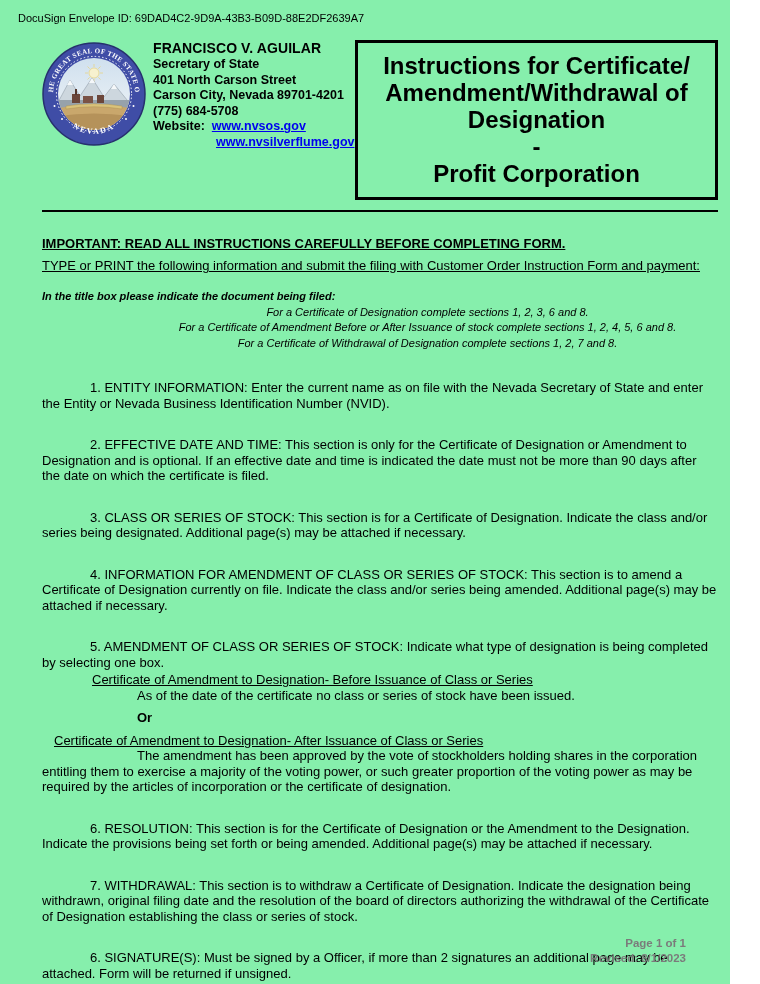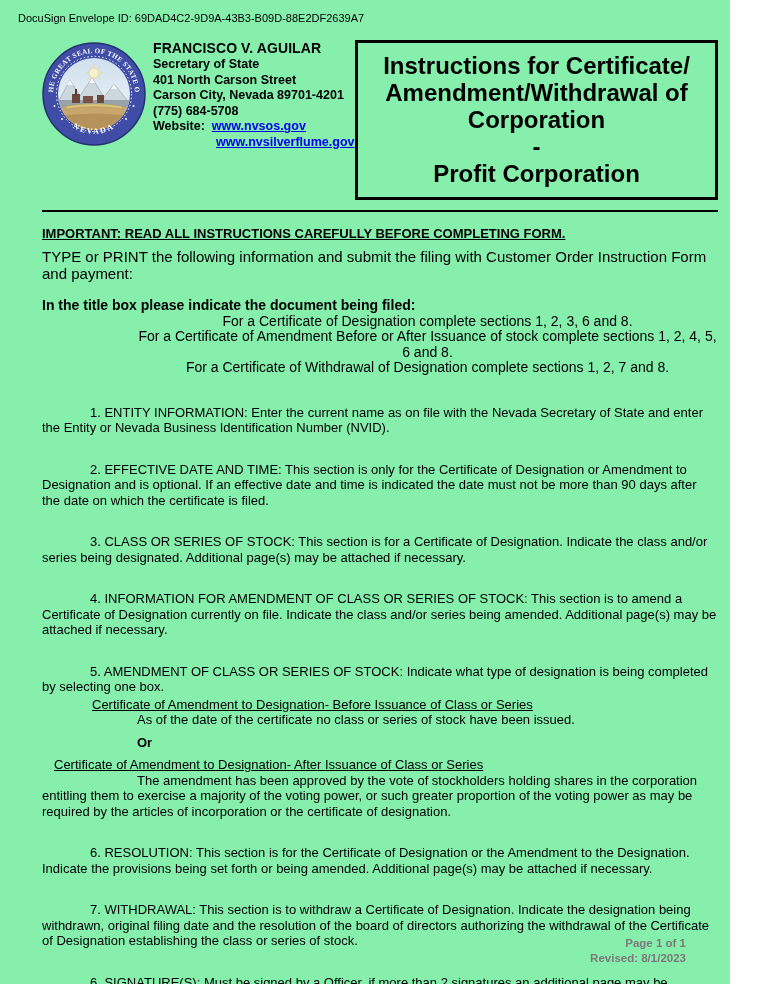--- a/index.html
+++ b/index.html
@@ -15,25 +15,25 @@
   .header { display:flex; align-items:flex-start; }
   .seal-wrap { width:104px; height:104px; flex:0 0 104px; margin-top:2px; }
   .contact { width:202px; flex:0 0 202px; margin-left:7px; font-weight:bold; font-size:12.5px; line-height:1.24; white-space:nowrap; }
   .contact .name { font-size:14px; letter-spacing:0.1px; }
   .contact a { color:#0000ee; text-decoration:underline; font-weight:bold; }
   .website-line2 { padding-left:63px; }
   .titlebox { flex:1; border:3px solid #000; text-align:center; font-weight:bold; font-size:24px; line-height:27px; padding:9px 4px 10px; }
 
   
   .rule { margin-top:10px; border:none; border-top:2px solid #000; height:0; }
-  .important { margin-top:14px; font-size:13px; font-weight:bold; text-decoration:underline; }
-  .type-print { margin-top:7px; font-size:15px; }
+  .important { margin-top:24px; font-size:13px; font-weight:bold; text-decoration:underline; }
+  .type-print { margin-top:7px; font-size:13px;text-decoration:underline; }
 
   
-  .filing-guide { margin-top:16px; font-size:14px; line-height:15.5px; }
+  .filing-guide { margin-top:16px; font-size:11px; line-height:15.5px;font-style:italic; }
   .filing-guide .fg-head { font-weight:bold; }
   .filing-guide .fg-item { padding-left:95px;text-align:center; }
 
   
   .section { font-size:13px; line-height:15.5px; text-indent:48px; }
   .section .lbl { font-weight:normal; }
   .mt-s1 { margin-top:29px; }
   .mt-sec { margin-top:26px; }
 
   
@@ -126,21 +126,21 @@
           <a href="#">www.nvsos.gov</a>
         </div>
         <div class="website-line2">
           <a href="#">www.nvsilverflume.gov</a>
         </div>
       </div>
 
       <div class="titlebox">
         <div>Instructions for Certificate/</div>
         <div>Amendment/Withdrawal of</div>
-        <div>Corporation</div>
+        <div>Designation</div>
         <div>-</div>
         <div>Profit Corporation</div>
       </div>
     </div>
 
     <hr class="rule">
 
     <div class="important">IMPORTANT:  READ ALL INSTRUCTIONS CAREFULLY BEFORE COMPLETING FORM.</div>
     <div class="type-print">TYPE or PRINT the following information and submit the filing with Customer Order Instruction Form and payment:</div>
 

